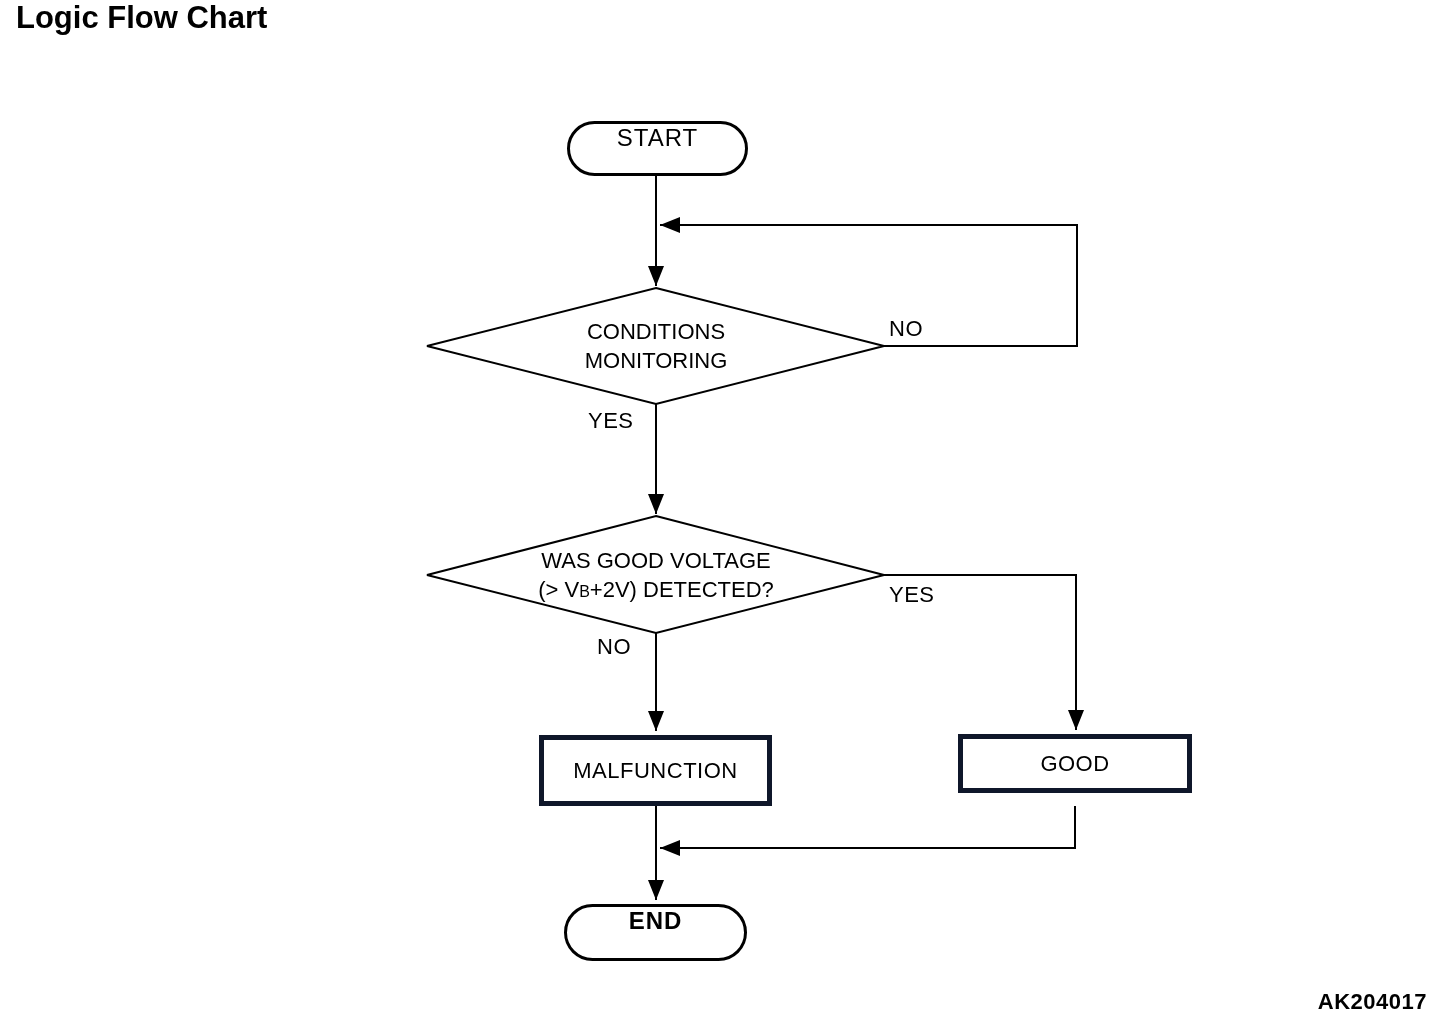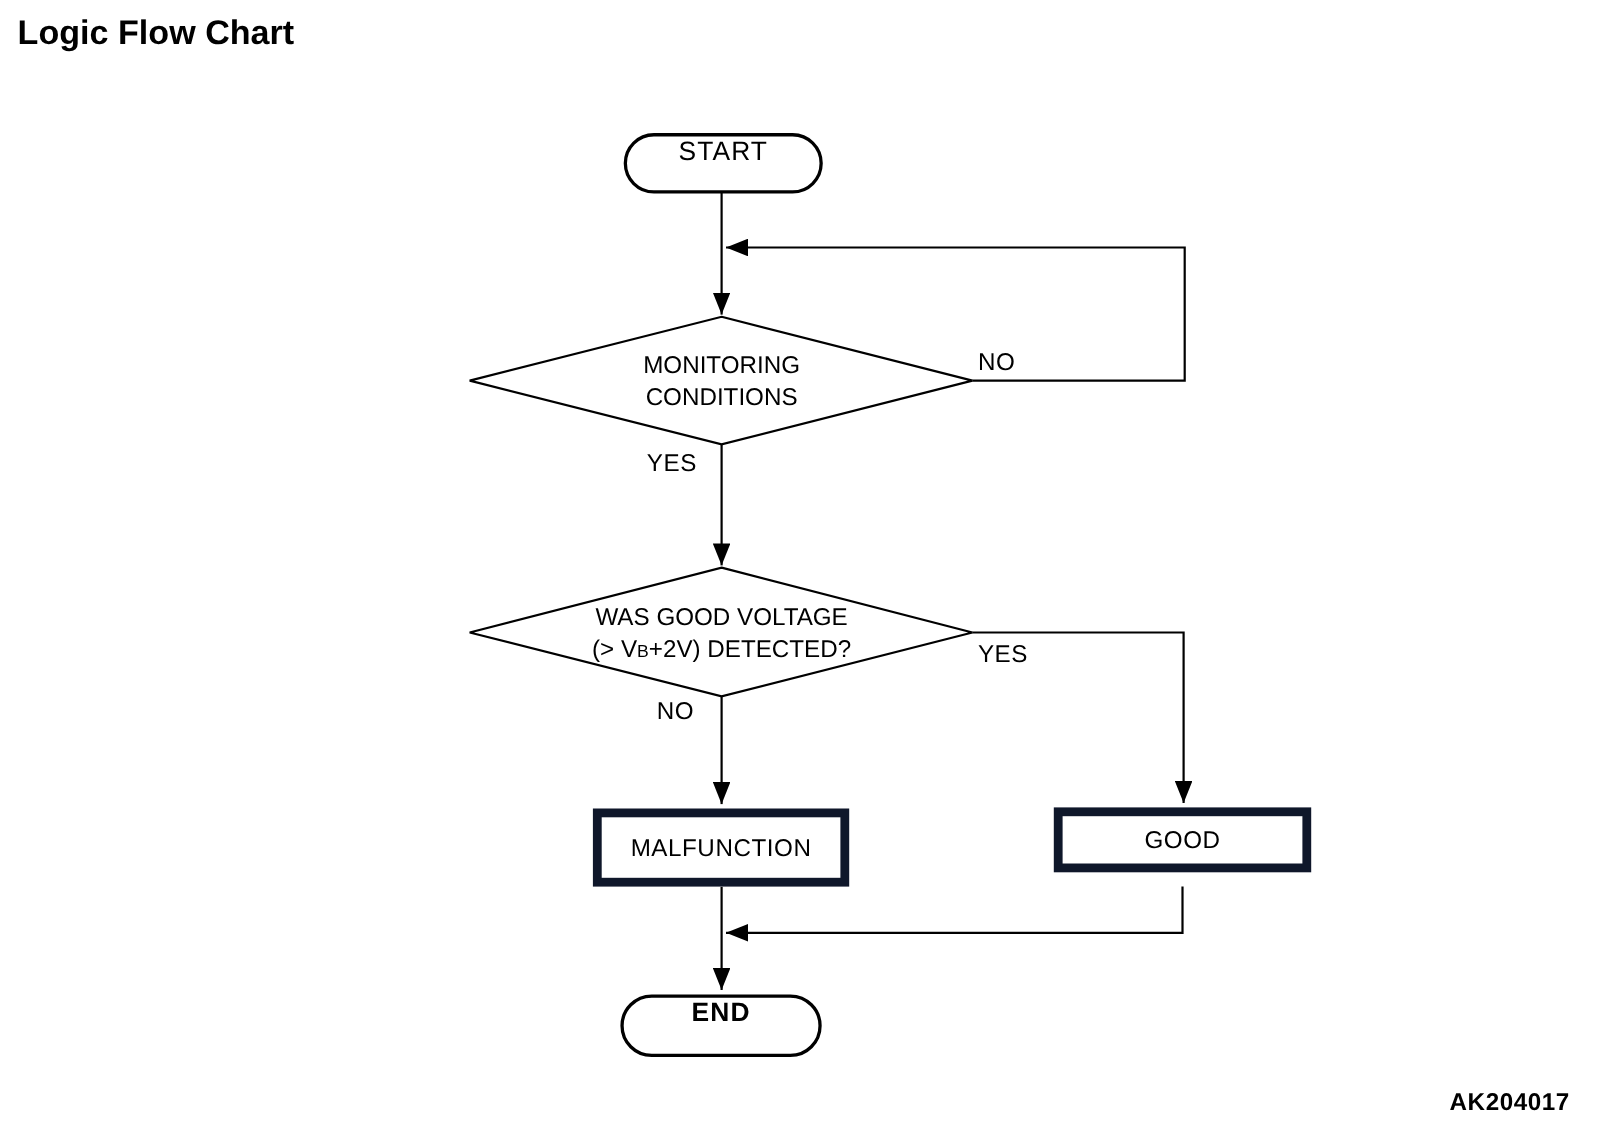--- a/index.html
+++ b/index.html
@@ -10,21 +10,21 @@
     position: relative;
     width: 1456px;
     height: 1026px;
     background: #ffffff;
     overflow: hidden;
   }
 
   .title {
     position: absolute;
     left: 16px;
-    top: 12px;
+    top: 0;
     font-size: 31px;
     font-weight: bold;
     letter-spacing: 0px;
     white-space: nowrap;
   }
 
   svg.layer {
     position: absolute;
     left: 0;
     top: 0;
@@ -40,21 +40,21 @@
     justify-content: center;
     font-size: 24px;
     letter-spacing: 1px;
     white-space: nowrap;
   }
   .terminator.start { left: 567px; top: 121px; width: 181px; height: 55px; }
   .terminator.end   { left: 564px; top: 904px; width: 183px; height: 57px; font-weight: bold; }
 
   .process {
     position: absolute;
-    border: 8px solid #0f172a;
+    border: 5px solid #0f172a;
     background: #ffffff;
     display: flex;
     align-items: center;
     justify-content: center;
     font-size: 22px;
     letter-spacing: 0.5px;
     white-space: nowrap;
   }
   .process.malfunction { left: 539px; top: 735px; width: 233px; height: 71px; }
   .process.good        { left: 958px; top: 734px; width: 234px; height: 59px; }
@@ -121,22 +121,22 @@
 
     <polygon points="656,288 884,346 656,404 427,346" fill="#ffffff" stroke="#000" stroke-width="2"></polygon>
     <polygon points="656,516 884,575 656,633 427,575" fill="#ffffff" stroke="#000" stroke-width="2"></polygon>
   </svg>
 
   <div class="terminator start">
     <span>START</span>
   </div>
 
   <div class="decision-text d1">
+    <div>CONDITIONS</div>
     <div>MONITORING</div>
-    <div>CONDITIONS</div>
   </div>
 
   <div class="decision-text d2">
     <div>WAS GOOD VOLTAGE</div>
     <div><span>(&gt; V</span><span class="vsub">B</span><span>+2V) DETECTED?</span></div>
   </div>
 
   <div class="edge-label no-loop">NO</div>
   <div class="edge-label yes-d1">YES</div>
   <div class="edge-label yes-d2">YES</div>

